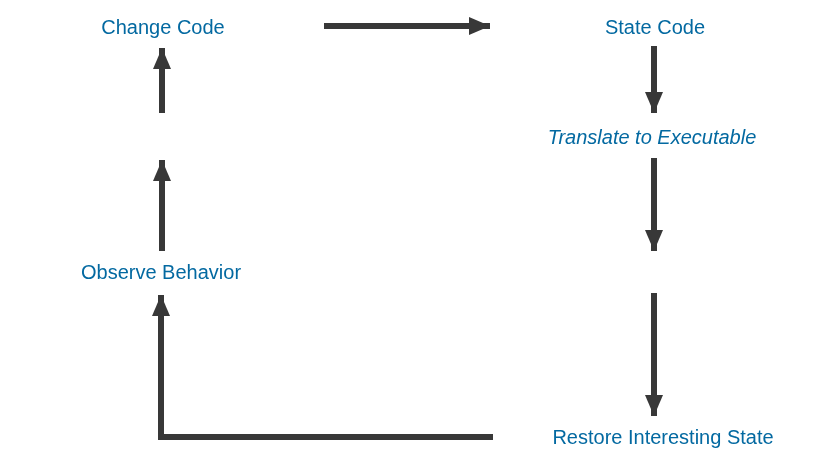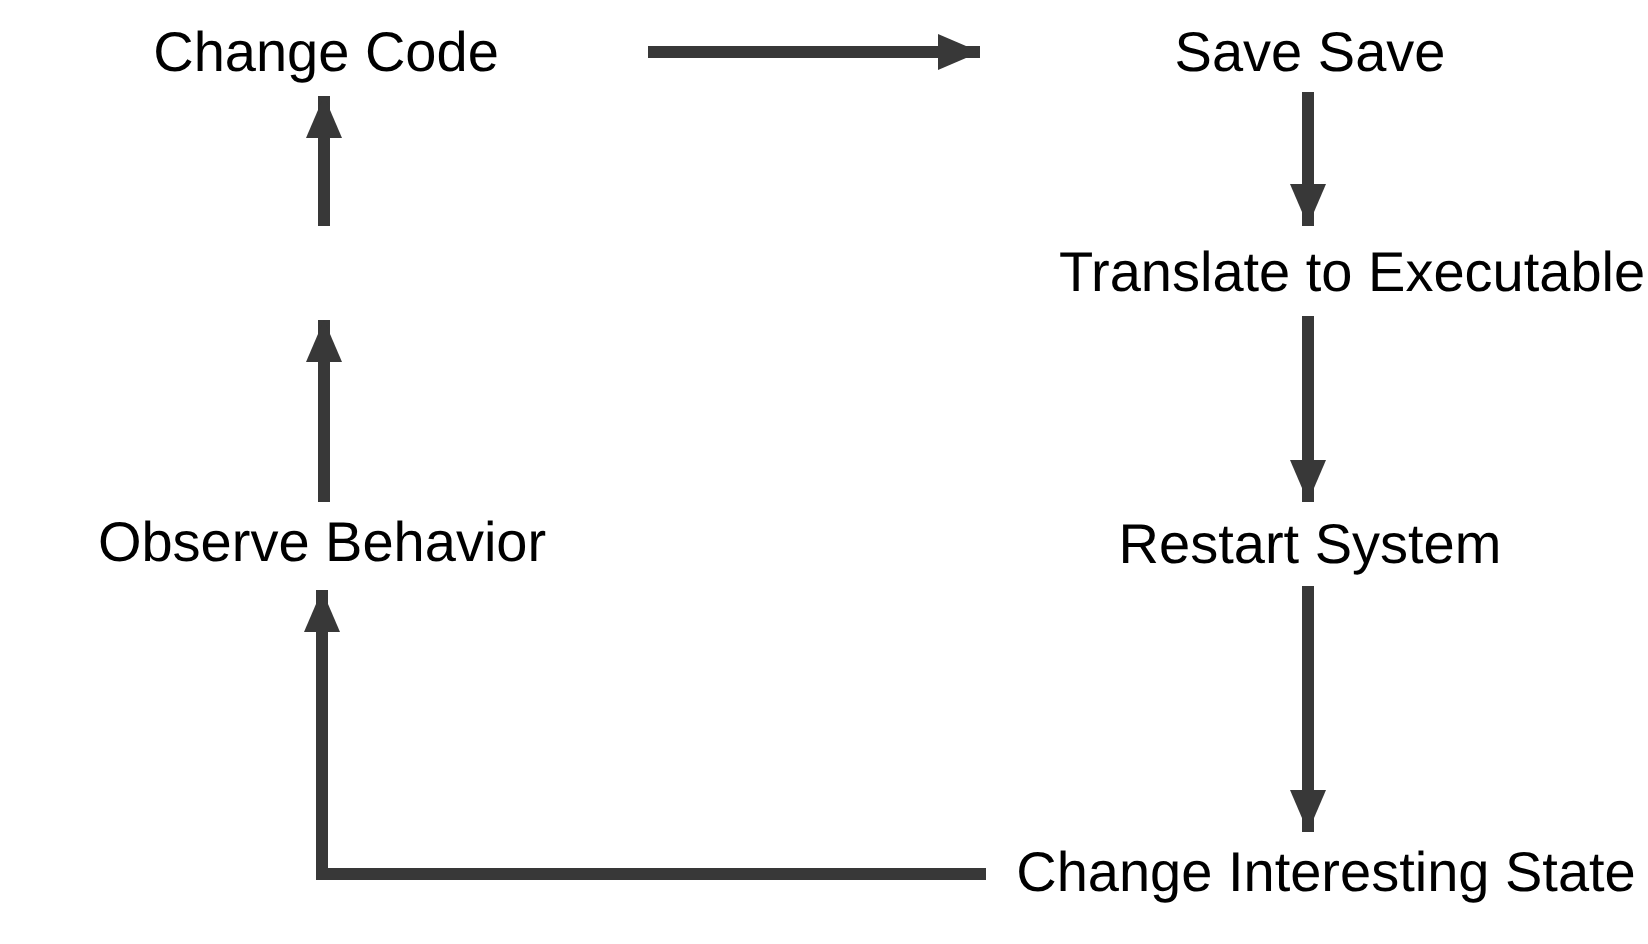--- a/index.html
+++ b/index.html
@@ -11,23 +11,23 @@
     position: relative;
     width: 824px;
     height: 472px;
     background: #ffffff;
     overflow: hidden;
     font-family: "Liberation Sans", sans-serif;
   }
   .node-label {
     position: absolute;
     transform: translate(-50%, -50%);
-    font-size: 28px;
+    font-size: 20px;
     line-height: 1.1;
-    color: #000000;
+    color: #0369a1;
     white-space: nowrap;
     text-align: center;
     user-select: none;
   }
   svg.arrow-layer {
     position: absolute;
     left: 0;
     top: 0;
     width: 824px;
     height: 472px;
@@ -62,24 +62,23 @@
 
     <path class="arrow" marker-end="url(#ah)" d="M493,437 L161,437 L161,295"></path>
 
     <path class="arrow" marker-end="url(#ah)" d="M162,251 L162,160"></path>
 
     <path class="arrow" marker-end="url(#ah)" d="M162,113 L162,48"></path>
   </svg>
 
   <div class="node-label" style="left:163px; top:27px;">Change Code</div>
 
-  <div class="node-label" style="left:655px; top:27px;">Save Save</div>
+  <div class="node-label" style="left:655px; top:27px;">State Code</div>
 
 
-  <div class="node-label" style="left:676px; top:137px;">Translate to Executable</div>
+  <div class="node-label" style="left:652px; top:137px;font-style:italic;">Translate to Executable</div>
 
   <div class="node-label" style="left:161px; top:272px;text-align:right;">Observe Behavior</div>
 
-  <div class="node-label" style="left:655px; top:273px;">Restart System</div>
 
-  <div class="node-label" style="left:663px; top:437px;">Change Interesting State</div>
+  <div class="node-label" style="left:663px; top:437px;">Restore Interesting State</div>
 
 </div>
 
 </body></html>

